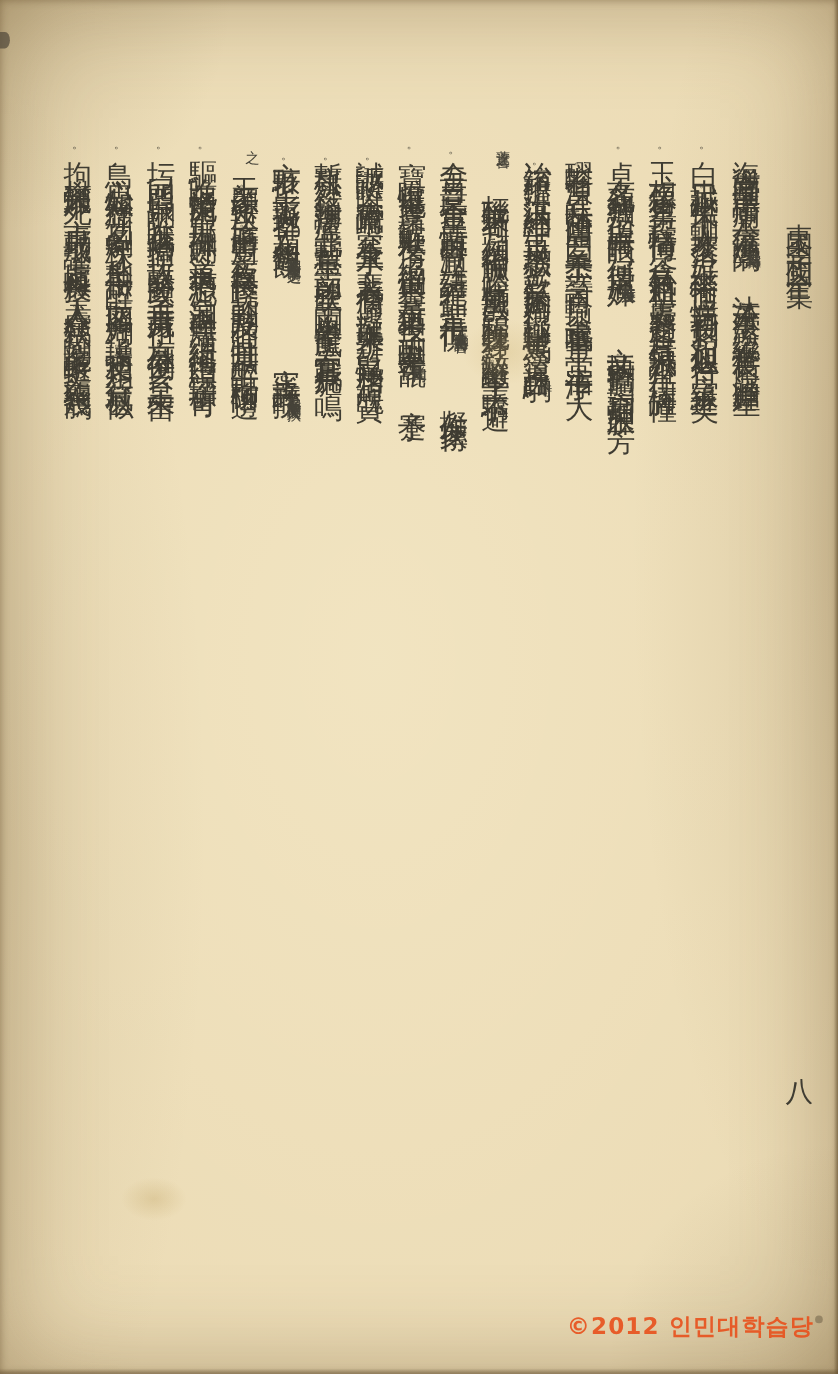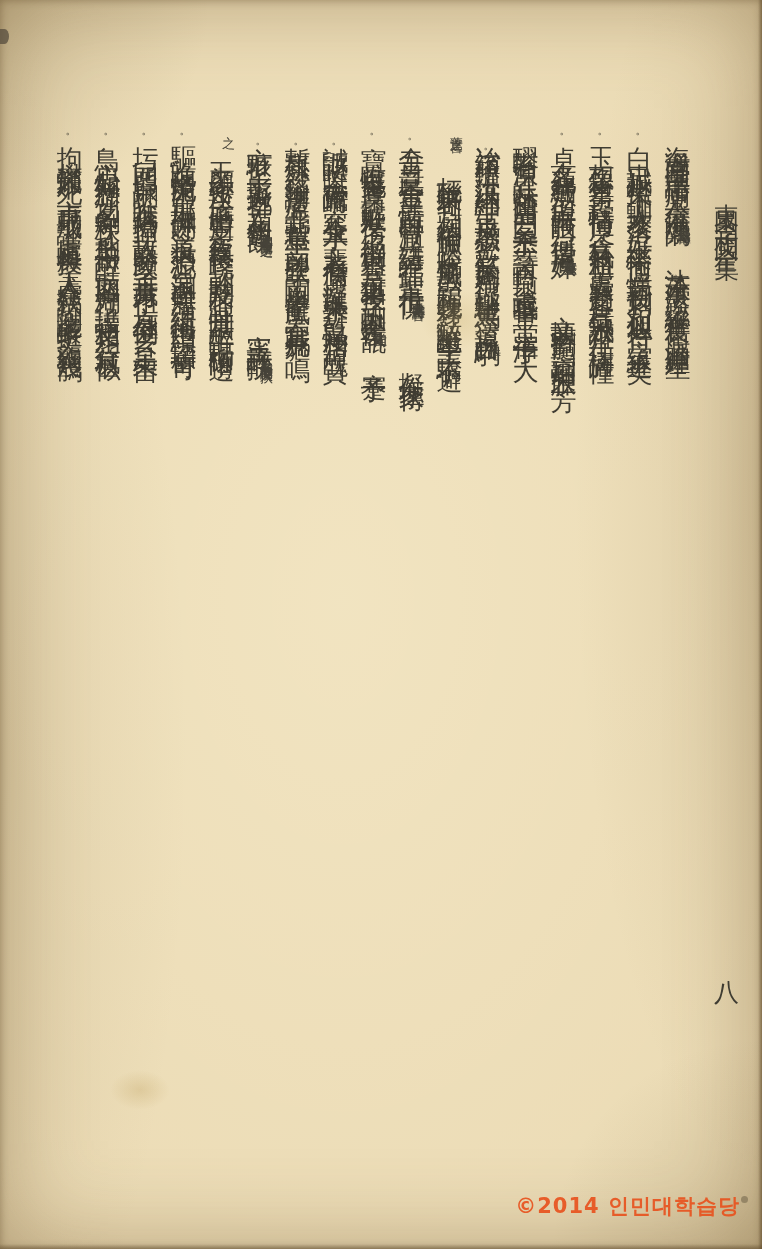--- a/index.html
+++ b/index.html
@@ -104,21 +104,21 @@
       <div class="col">方駭世<span class="jp">。</span>十影擬過都<span class="jp">。</span>左相曾邀飲<span class="jp">。</span><span class="note" style="height: 90px;">文相國特召予故比李適之</span>寧王許醉扶<span class="jp">。</span><span class="note" style="height: 90px;">寧仁侯召予飲醉倒使人扶</span></div>
       <div class="col"><span class="note" style="height: 15px;">之</span>玉顏羅密座<span class="jp">。</span>珍膳出豐厨<span class="jp">。</span>夜飲長侵曉<span class="jp">。</span>朝吟動及晡<span class="jp">。</span>牡丹園上醉<span class="jp">。</span>楊柳陌邊</div>
       <div class="col">驅<span class="jp">。</span>晚落蟠泥困<span class="jp">。</span>那堪撫劍吁<span class="jp">。</span>道長猶恐泥<span class="jp">。</span>泉涸自難濡<span class="jp">。</span>綆絕何由續<span class="jp">。</span>墻頑肯可</div>
       <div class="col">圬<span class="jp">。</span>同門皆振翮<span class="jp">。</span>唯我尙搶揄<span class="jp">。</span>故故容顏改<span class="jp">。</span>垂垂歲月徂<span class="jp">。</span>六身催倒亥<span class="jp">。</span>三足未留</div>
       <div class="col">鳥<span class="jp">。</span>心思如懸旆<span class="jp">。</span>功名劇守株<span class="jp">。</span>愁期千日醉<span class="jp">。</span>病廢四方糊<span class="jp">。</span>謾搆交相扇<span class="jp">。</span>行藏甚似</div>
       <div class="col">拘<span class="jp">。</span>樊蠅頑不死<span class="jp">。</span>市虎動成誣<span class="jp">。</span>處處嗔投璧<span class="jp">。</span>人人慮竊鈇<span class="jp">。</span>嘲龍多蝘蜓<span class="jp">。</span>襲狗幾鶻</div>
     </div>
 
   <div class="page-number">八</div>
 
-  <div class="watermark" style="color: rgb(232, 83, 31);">©2014 인민대학습당</div>
+  <div class="watermark" style="color: rgb(232, 83, 31);">©2012 인민대학습당</div>
 
   <div class="stain-tl"></div>
   <div class="edge-right"></div>
   <div class="edge-bottom"></div>
   <div class="speck"></div>
   <div class="fox1"></div>
   <div class="fox2"></div>
 
 </div>
 

